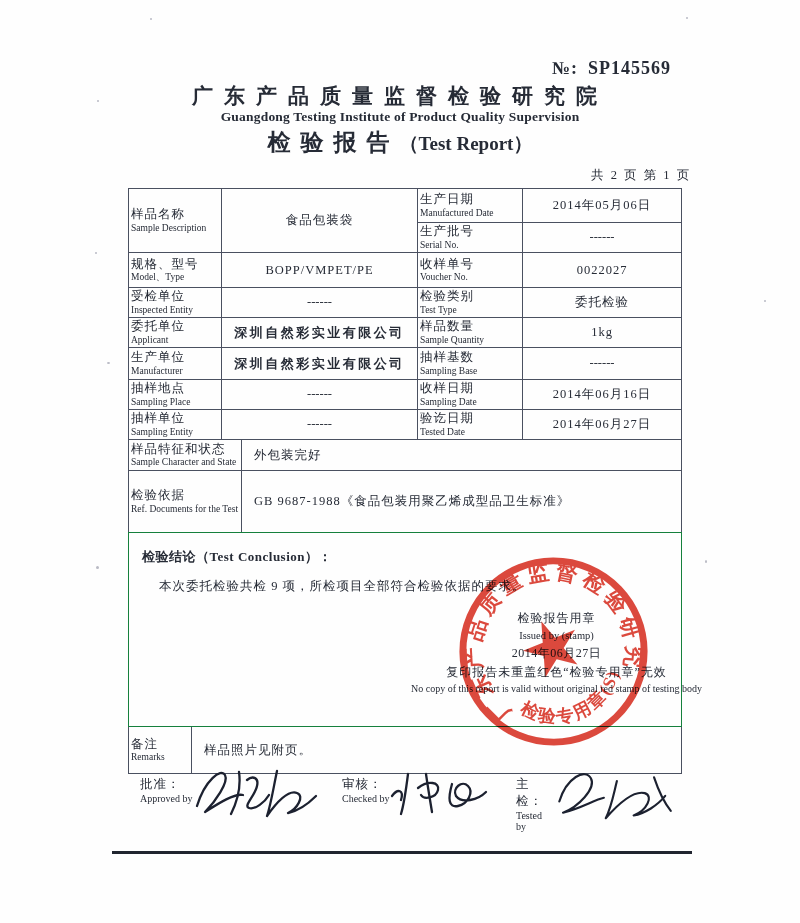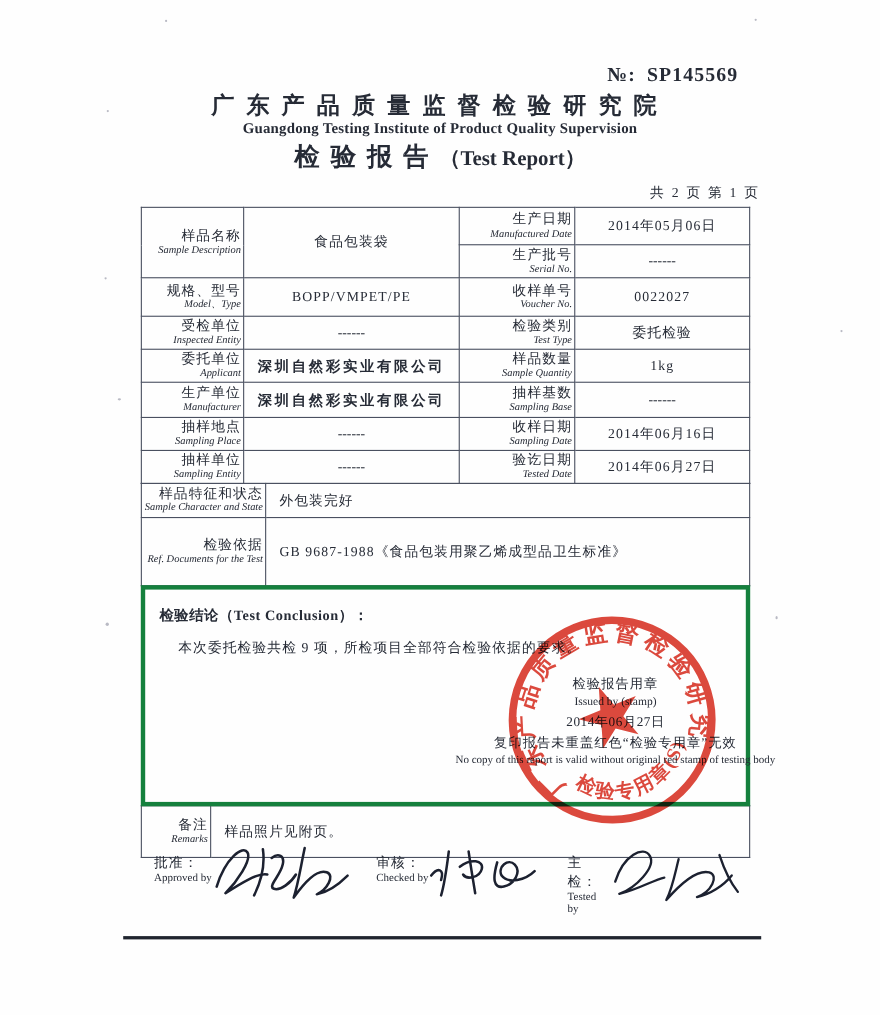--- a/index.html
+++ b/index.html
@@ -19,29 +19,29 @@
   .report-title{position:absolute;top:127px;left:0;width:100%;text-align:center;
     font-size:23px;font-weight:bold;}
   .report-title .t-zh{letter-spacing:10px;}
   .report-title .t-en{letter-spacing:0;font-size:19px;}
   .pagination{position:absolute;top:167px;left:562px;font-size:12.5px;letter-spacing:2px;margin-left:29px;}
   
   .doc-tables{position:absolute;left:128px;top:188px;width:554px;}
   table.tbl{border-collapse:collapse;width:554px;table-layout:fixed;}
   table.tbl + table.tbl, .conclusion-box + table.tbl{margin-top:-1px;}
   .tbl td{border:1px solid #4a5060;padding:1px 2px;vertical-align:middle;}
-  .lab{text-align:right;}
+  .lab{text-align:left;}
   .lab .zh{font-size:12.5px;letter-spacing:1px;line-height:1.25;}
-  .lab .en{font-size:9.5px;line-height:1.2;font-style:italic;}
+  .lab .en{font-size:9.5px;line-height:1.2;}
   .val{font-size:12.5px;text-align:center;letter-spacing:1px;}
   .val.left{text-align:left;padding-left:12px;}
   .val.strong{font-family:"Liberation Sans","DejaVu Sans",sans-serif;font-weight:bold;letter-spacing:2.5px;font-size:13px;}
   .val.mono-dash{letter-spacing:0;}
   
-  .conclusion-box{border:4px solid #15803d;margin-top:-1px;height:193px;position:relative;background:transparent;}
+  .conclusion-box{border:1px solid #15803d;margin-top:-1px;height:193px;position:relative;background:transparent;}
   .c-heading{position:absolute;left:13px;top:15px;font-size:13px;font-weight:bold;letter-spacing:.5px;}
   .c-body{position:absolute;left:30px;top:45px;font-size:12.5px;letter-spacing:1px;}
   .issued-block{position:absolute;left:235px;top:76px;width:385px;text-align:center;line-height:1.55;}
   .issued-block .zh{font-size:12px;letter-spacing:1px;}
   .issued-block .en{font-size:10.5px;}
   .issued-block .date{font-size:12px;letter-spacing:.5px;}
   .issued-block .en-small{font-size:10px;letter-spacing:0;}
   
   .stamp{position:absolute;left:326px;top:20px;width:197px;height:197px;z-index:3;
     mix-blend-mode:multiply;opacity:.9;pointer-events:none;}

